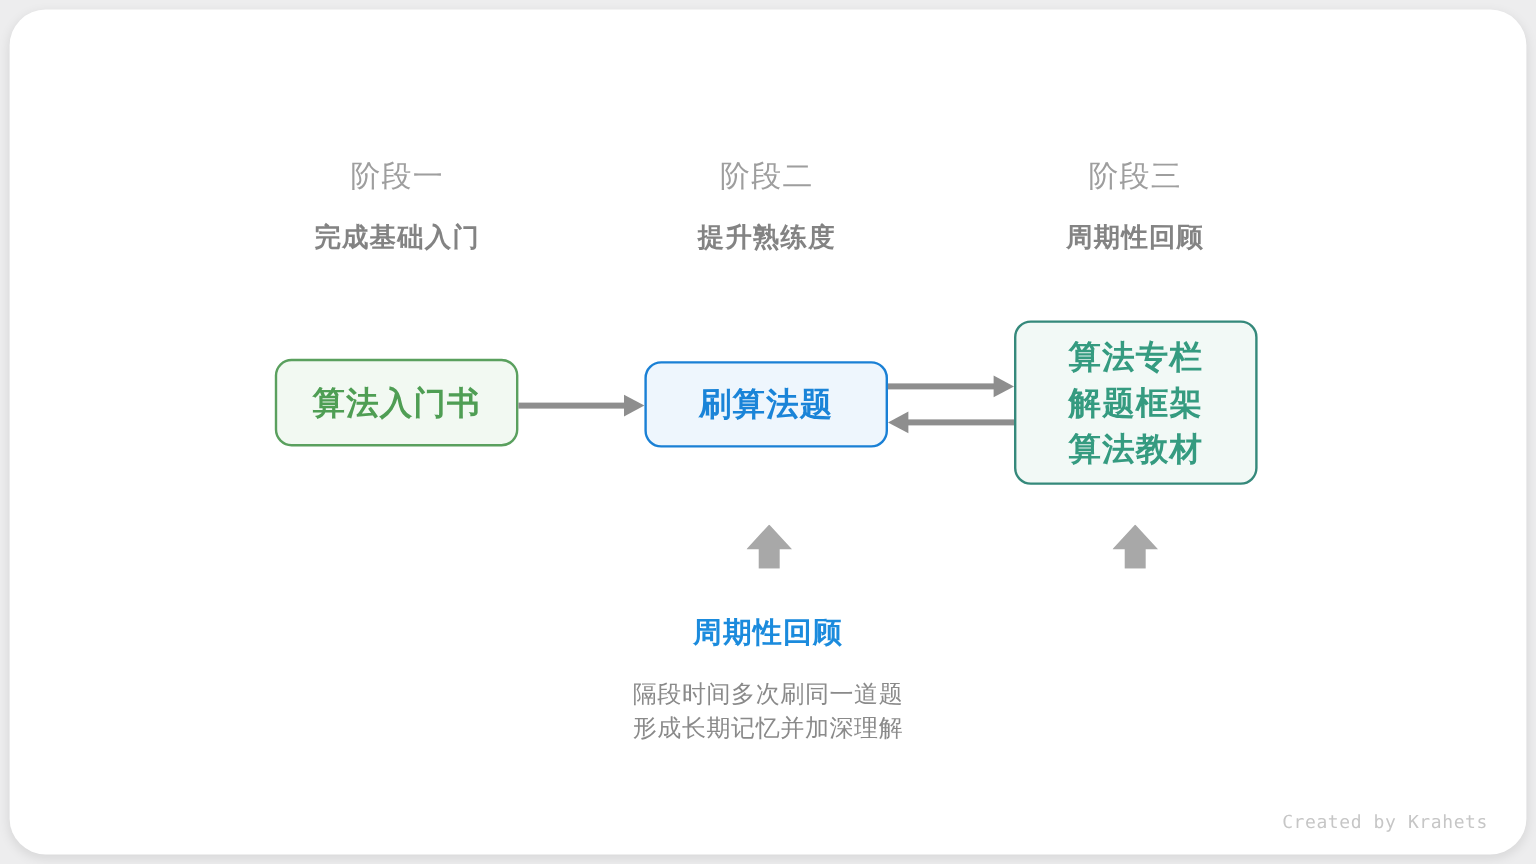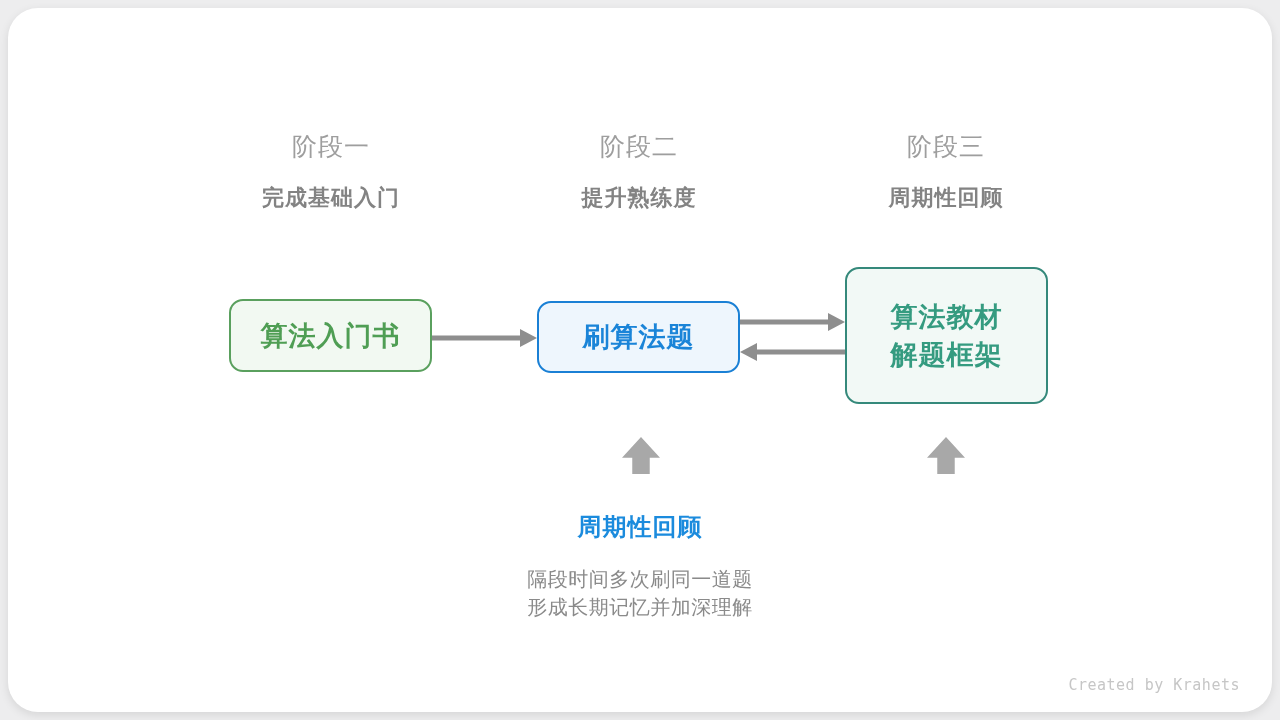--- a/index.html
+++ b/index.html
@@ -150,22 +150,23 @@
     <div class="stage-subtitle">周期性回顾</div>
   </div>
 
   <div class="node node-green" style="left:221px;top:291px;width:203px;height:73px;">
     <div class="node-label">算法入门书</div>
   </div>
   <div class="node node-blue" style="left:529px;top:293px;width:203px;height:72px;">
     <div class="node-label">刷算法题</div>
   </div>
   <div class="node node-teal" style="left:837px;top:259px;width:203px;height:137px;">
+    <div class="node-line">算法专栏</div>
+    <div class="node-line">解题框架</div>
     <div class="node-line">算法教材</div>
-    <div class="node-line">解题框架</div>
   </div>
 
   <div class="harrow to-right" style="left:424px;top:320px;width:105px;">
     <div class="shaft"></div>
     <div class="head-right"></div>
   </div>
   <div class="harrow to-right" style="left:732px;top:304px;width:105px;">
     <div class="shaft"></div>
     <div class="head-right"></div>
   </div>

